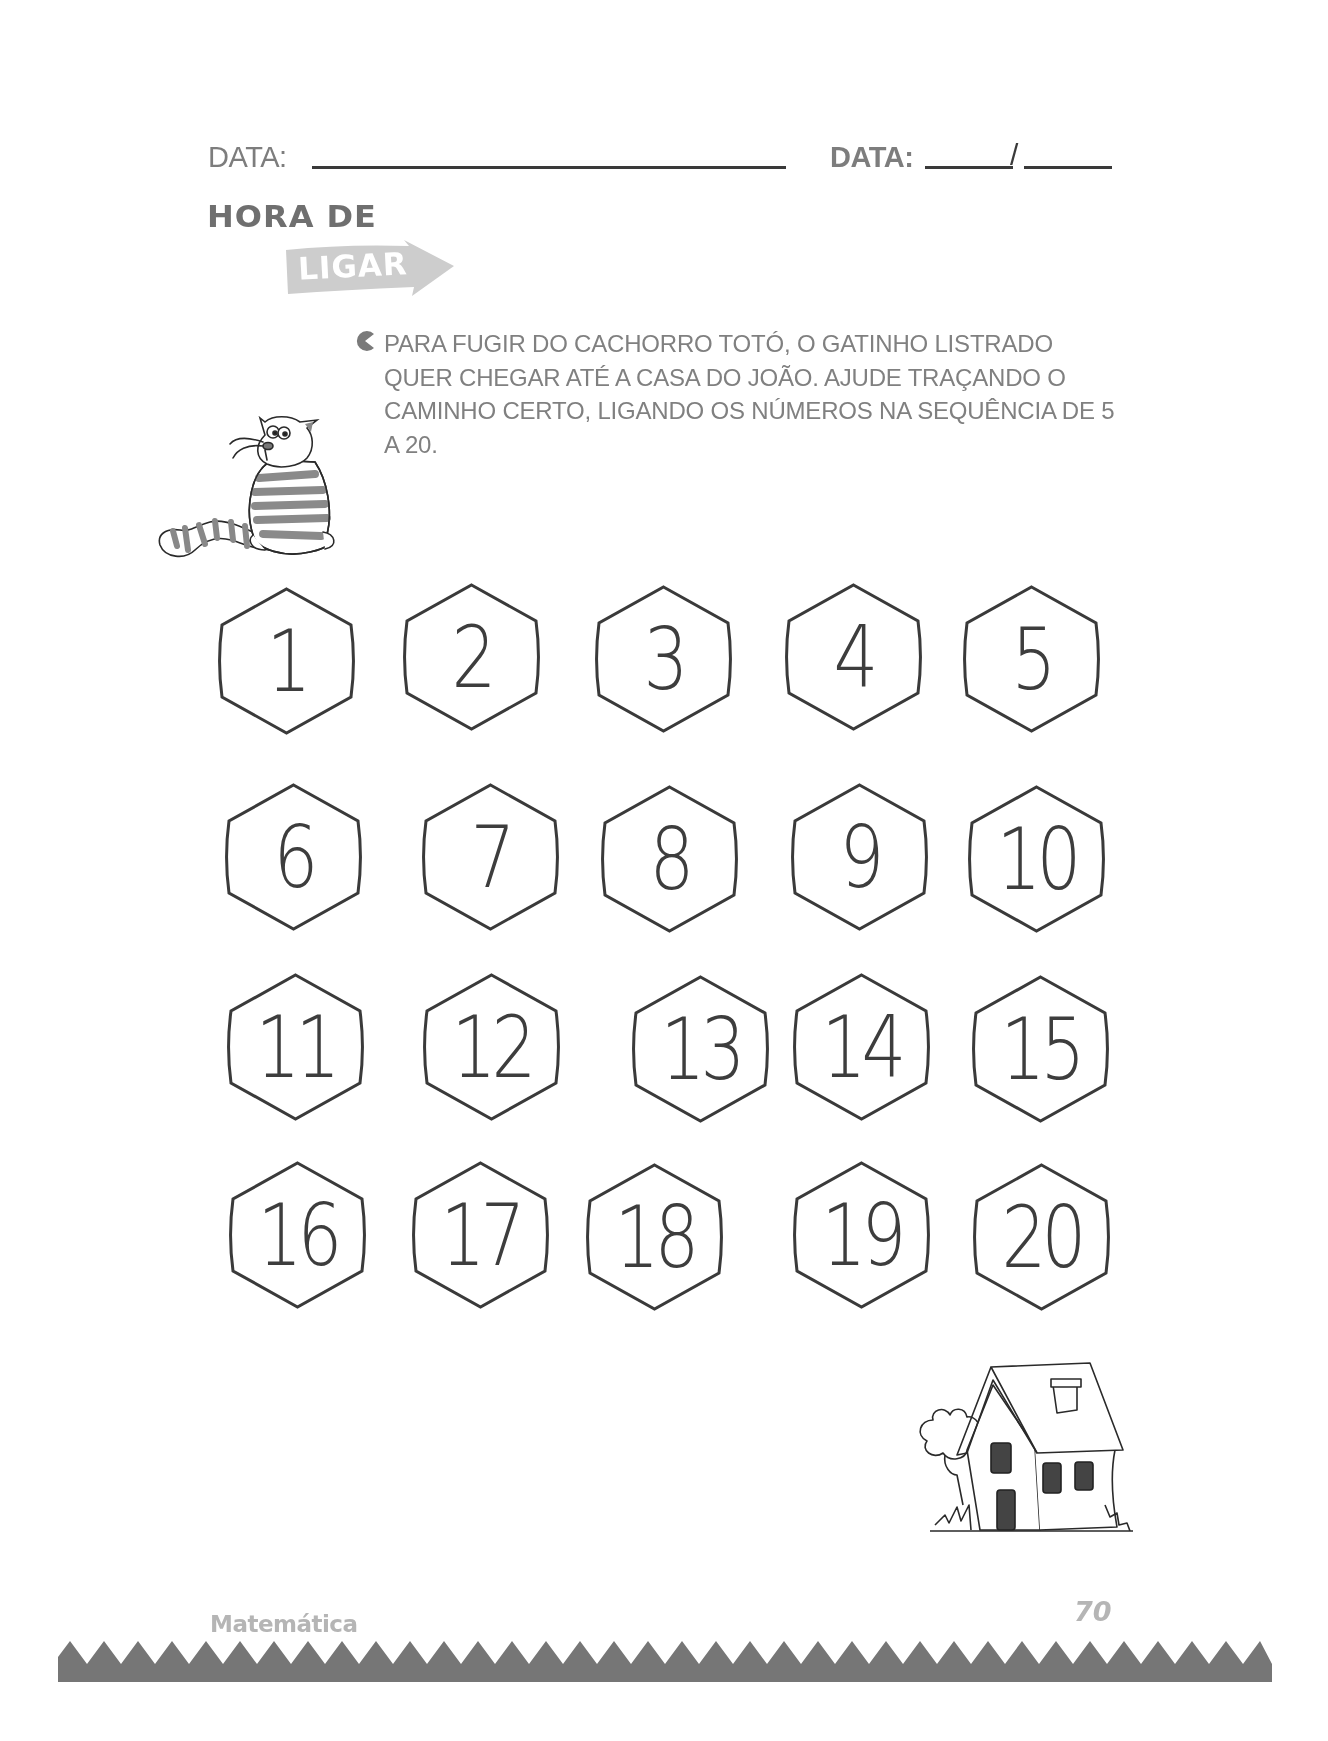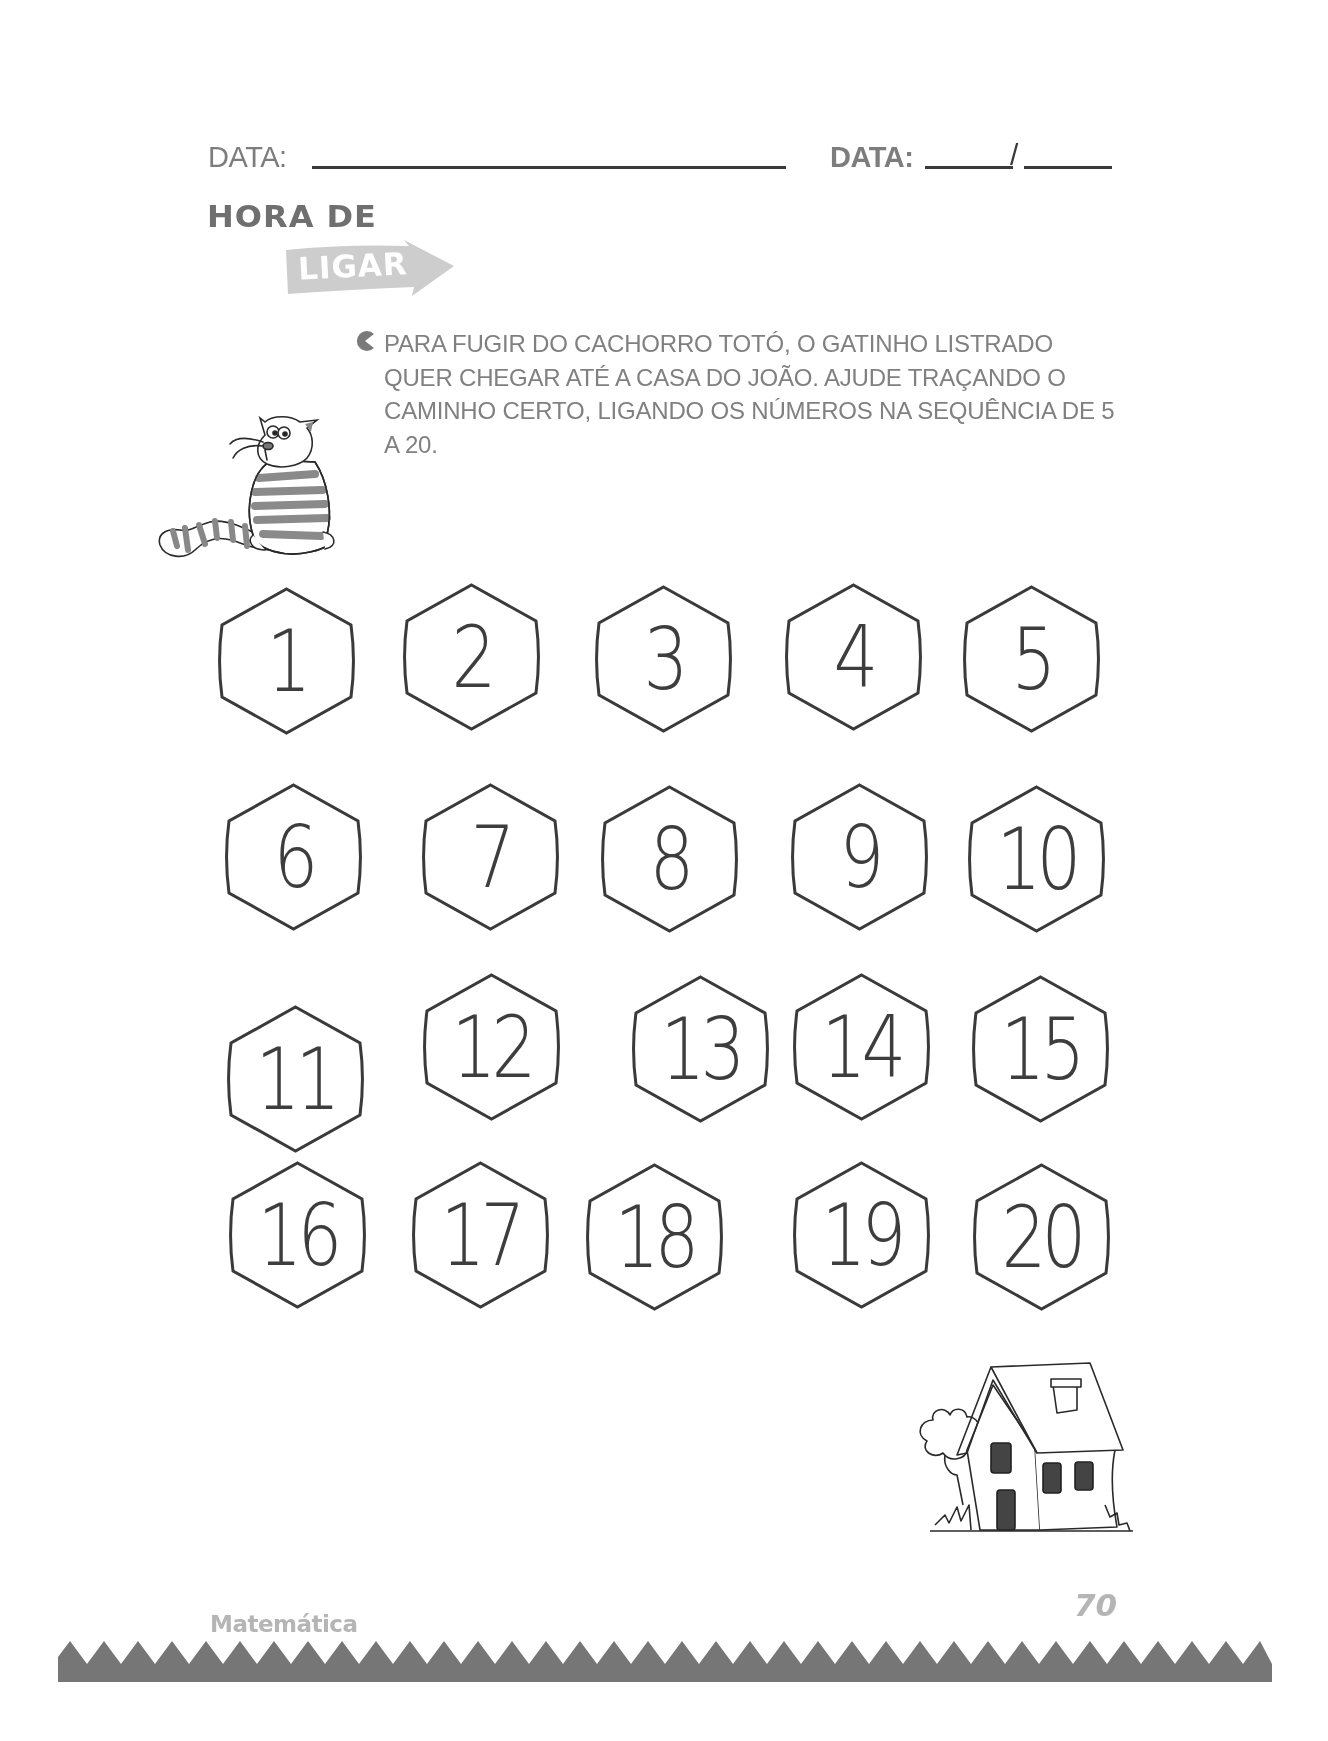--- a/index.html
+++ b/index.html
@@ -14,21 +14,21 @@
   .ligar-banner svg { display: block; }
 
   .instruction { color: #808080; font-size: 24px; line-height: 33.5px; width: 740px; letter-spacing: -0.2px; }
   .bullet { width: 24px; height: 24px; }
 
   .hex { width: 137px; height: 148px; }
   .hex svg { position: absolute; left: 0; top: 0; }
   .hex .num { position: absolute; left: 0; top: 0; width: 137px; height: 148px; display: flex; align-items: center; justify-content: center; font-family: "DejaVu Sans", sans-serif; font-weight: 200; font-size: 86px; color: #3d3d3d; letter-spacing: -6px; transform: scaleX(0.82); -webkit-text-stroke: 0; }
 
   .footer-subject { color: #b5b5b5; font-family: "DejaVu Sans", sans-serif; font-weight: bold; font-size: 23px; letter-spacing: -0.5px; margin-top: 21px; }
-  .footer-page { color: #b5b5b5; font-family: "DejaVu Sans", sans-serif; font-weight: bold; font-style: italic; font-size: 31px; }
+  .footer-page { color: #b5b5b5; font-family: "DejaVu Sans", sans-serif; font-weight: bold; font-style: italic; font-size: 27px; margin-top: 9px; }
 </style>
 </head>
 <body>
 
 <div class="abs field-label" style="left:208px; top:143px;">DATA:</div>
 <div class="abs field-line" style="left:312px; top:166px; width:474px;"></div>
 
 <div class="abs field-label" style="left:830px; top:143px;font-weight:bold;">DATA:</div>
 <div class="abs field-line" style="left:925px; top:166px; width:88px;"></div>
 <div class="abs slash" style="left:1010px; top:140px;">/</div>
@@ -132,21 +132,21 @@
       </svg>
     <div class="num">9</div>
   </div>
   <div class="abs hex" style="left:968px; top:785px;">
     <svg width="137" height="148" viewBox="0 0 137 148">
         <path d="M68.5,2 L133,38 C136,60 136,88 133,110 L68.5,146 L4,110 C1,88 1,60 4,38 Z" fill="none" stroke="#3a3a3a" stroke-width="3"></path>
       </svg>
     <div class="num">10</div>
   </div>
 
-  <div class="abs hex" style="left:227px; top:1005px;">
+  <div class="abs hex" style="left:227px; top:973px;">
     <svg width="137" height="148" viewBox="0 0 137 148">
         <path d="M68.5,2 L133,38 C136,60 136,88 133,110 L68.5,146 L4,110 C1,88 1,60 4,38 Z" fill="none" stroke="#3a3a3a" stroke-width="3"></path>
       </svg>
     <div class="num">11</div>
   </div>
   <div class="abs hex" style="left:423px; top:973px;">
     <svg width="137" height="148" viewBox="0 0 137 148">
         <path d="M68.5,2 L133,38 C136,60 136,88 133,110 L68.5,146 L4,110 C1,88 1,60 4,38 Z" fill="none" stroke="#3a3a3a" stroke-width="3"></path>
       </svg>
     <div class="num">12</div>

